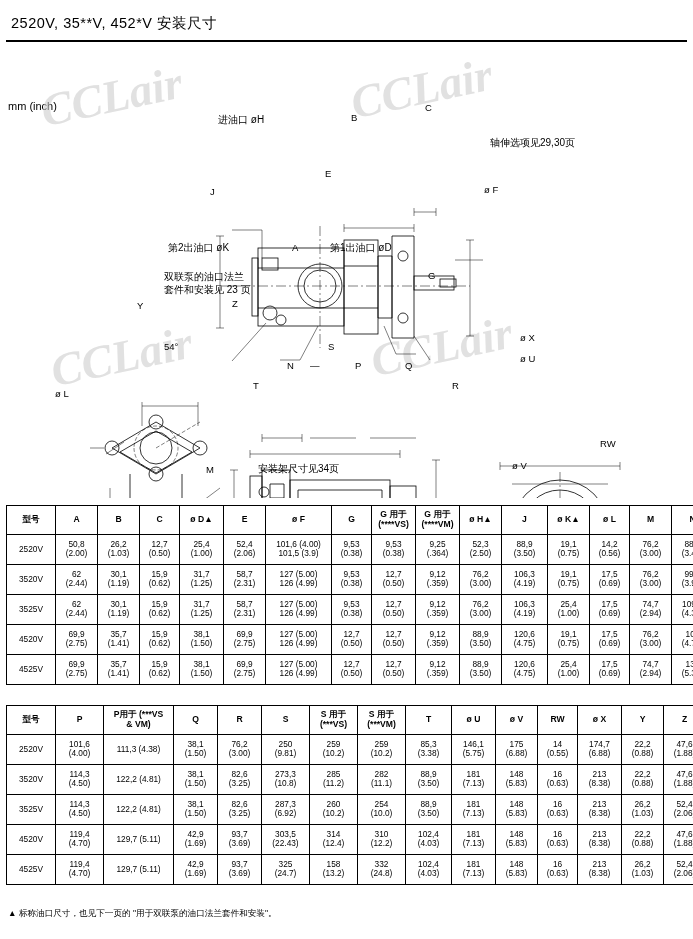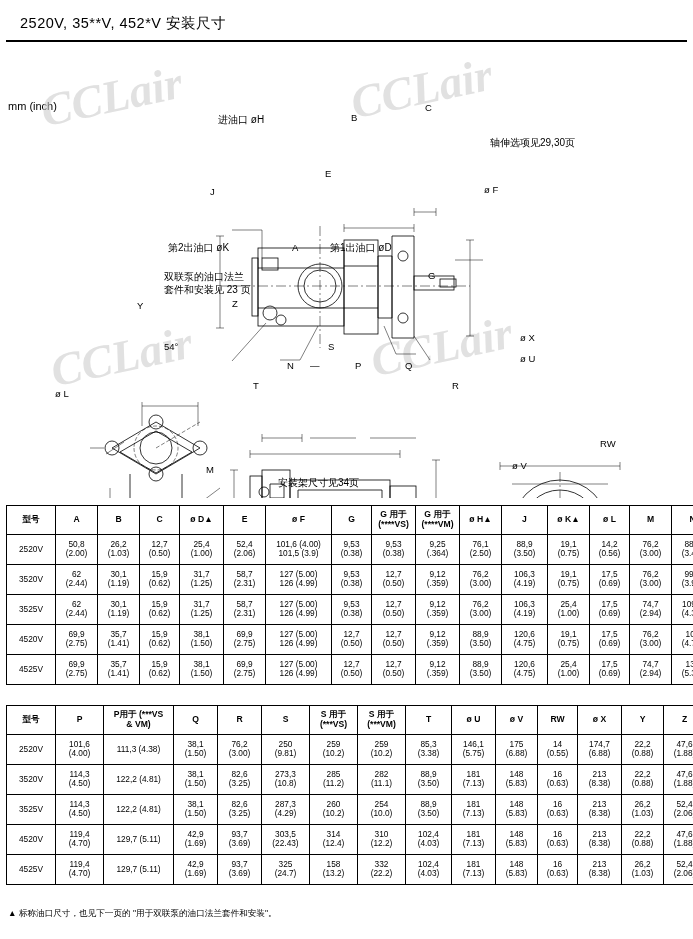--- a/index.html
+++ b/index.html
@@ -8,21 +8,21 @@
     background:#ffffff;
     font-family:"Liberation Sans", sans-serif;
     color:#000;
     position:relative;
     overflow:hidden;
   }
   .page{position:relative;width:693px;height:939px;}
 
   
   .page-title{
-    position:absolute;left:20px;top:14px;
+    position:absolute;left:11px;top:14px;
     font-size:14.5px;letter-spacing:.5px;
   }
   .title-rule{
     position:absolute;left:6px;top:40px;width:681px;height:2px;background:#000;
   }
   .section-title{
     position:absolute;left:8px;top:80px;font-size:12.5px;
   }
   .units{
     position:absolute;left:8px;top:100px;font-size:11px;
@@ -240,21 +240,21 @@
     <span class="lbl" style="left:206px;top:356px;">M</span>
     <span class="lbl" style="left:133px;top:277px;"></span>
 
     <span class="lbl" style="left:328px;top:233px;">S</span>
     <span class="lbl" style="left:287px;top:252px;">N</span>
     <span class="lbl" style="left:310px;top:252px;">—</span>
     <span class="lbl" style="left:355px;top:252px;">P</span>
     <span class="lbl" style="left:405px;top:252px;">Q</span>
     <span class="lbl" style="left:253px;top:272px;">T</span>
     <span class="lbl" style="left:452px;top:272px;">R</span>
-    <span class="lbl lbl-cn" style="left:258px;top:368px;margin-left:20px;">安装架尺寸见34页</span>
+    <span class="lbl lbl-cn" style="left:258px;top:354px;">安装架尺寸见34页</span>
 
     <span class="lbl" style="left:520px;top:224px;">ø X</span>
     <span class="lbl" style="left:520px;top:245px;">ø U</span>
     <span class="lbl" style="left:520px;top:262px;"></span>
     <span class="lbl" style="left:600px;top:330px;">RW</span>
     <span class="lbl" style="left:512px;top:352px;">ø V</span>
   </div>
 
   <table class="tbl1">
     <colgroup>
@@ -330,21 +330,21 @@
           </td>
           <td>
             <span class="cell-main">9,53</span>
             <span class="cell-sub">(0.38)</span>
           </td>
           <td>
             <span class="cell-main">9,25</span>
             <span class="cell-sub">(.364)</span>
           </td>
           <td>
-            <span class="cell-main">76,1</span>
+            <span class="cell-main">52,3</span>
             <span class="cell-sub">(2.50)</span>
           </td>
           <td>
             <span class="cell-main">88,9</span>
             <span class="cell-sub">(3.50)</span>
           </td>
           <td>
             <span class="cell-main">19,1</span>
             <span class="cell-sub">(0.75)</span>
           </td>
@@ -785,21 +785,21 @@
           <td>
             <span class="cell-main">38,1</span>
             <span class="cell-sub">(1.50)</span>
           </td>
           <td>
             <span class="cell-main">82,6</span>
             <span class="cell-sub">(3.25)</span>
           </td>
           <td>
             <span class="cell-main">287,3</span>
-            <span class="cell-sub">(4.29)</span>
+            <span class="cell-sub">(6.92)</span>
           </td>
           <td>
             <span class="cell-main">260</span>
             <span class="cell-sub">(10.2)</span>
           </td>
           <td>
             <span class="cell-main">254</span>
             <span class="cell-sub">(10.0)</span>
           </td>
           <td>
@@ -909,21 +909,21 @@
           <td>
             <span class="cell-main">325</span>
             <span class="cell-sub">(24.7)</span>
           </td>
           <td>
             <span class="cell-main">158</span>
             <span class="cell-sub">(13.2)</span>
           </td>
           <td>
             <span class="cell-main">332</span>
-            <span class="cell-sub">(22.2)</span>
+            <span class="cell-sub">(24.8)</span>
           </td>
           <td>
             <span class="cell-main">102,4</span>
             <span class="cell-sub">(4.03)</span>
           </td>
           <td>
             <span class="cell-main">181</span>
             <span class="cell-sub">(7.13)</span>
           </td>
           <td>

